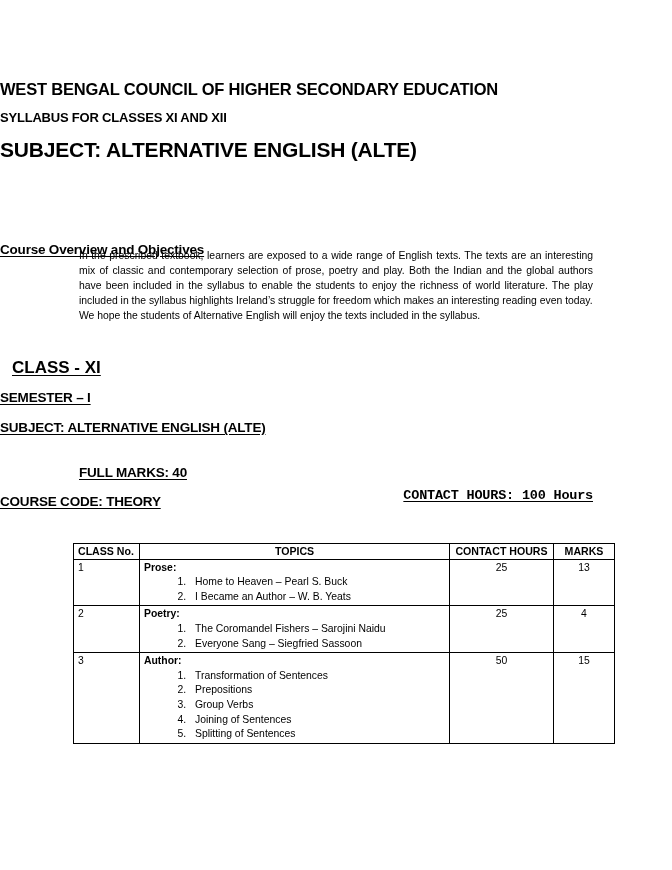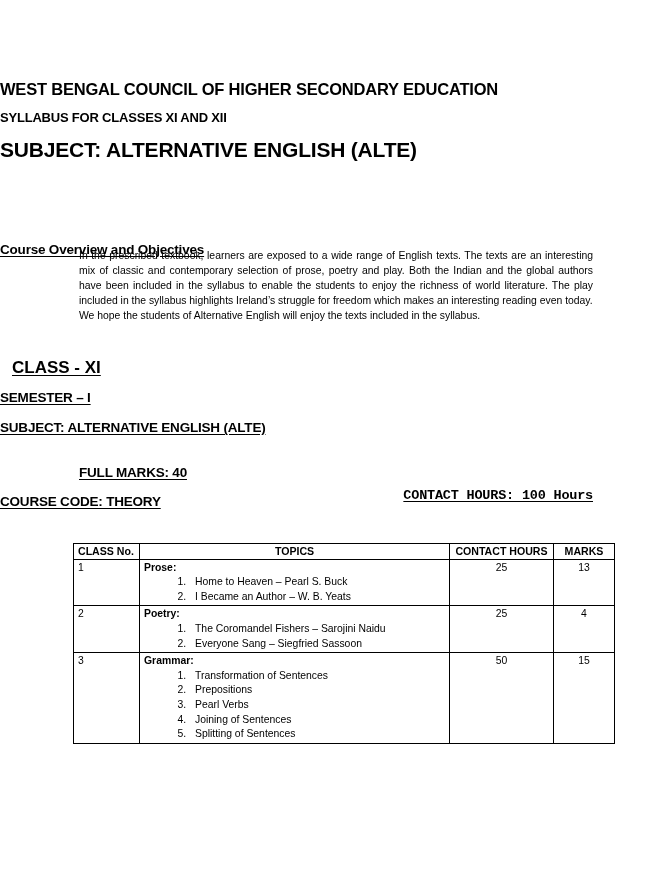--- a/index.html
+++ b/index.html
@@ -86,25 +86,25 @@
             <li>The Coromandel Fishers – Sarojini Naidu</li>
             <li>Everyone Sang – Siegfried Sassoon</li>
           </ol>
         </td>
         <td class="num">25</td>
         <td class="num">4</td>
       </tr>
       <tr style="height:90px;">
         <td>3</td>
         <td>
-          <div class="cat">Grammar:</div>
+          <div class="cat">Author:</div>
           <ol>
             <li>Transformation of Sentences</li>
             <li>Prepositions</li>
-            <li>Pearl Verbs</li>
+            <li>Group Verbs</li>
             <li>Joining of Sentences</li>
             <li>Splitting of Sentences</li>
           </ol>
         </td>
         <td class="num">50</td>
         <td class="num">15</td>
       </tr>
     </tbody>
   </table>
 

